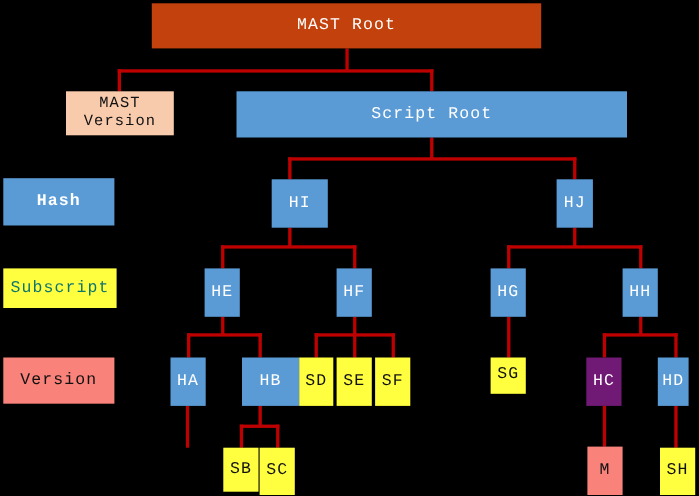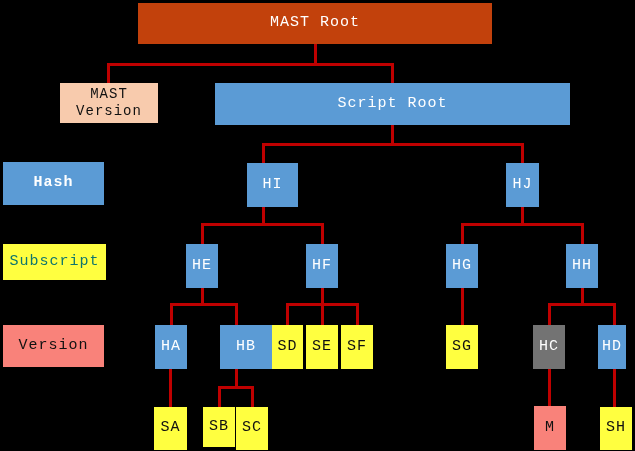--- a/index.html
+++ b/index.html
@@ -79,21 +79,20 @@
     <div class="node" style="left: 506px; top: 163px; width: 33px; height: 44px; font-size: 15px; background: rgb(91, 155, 213); color: rgb(255, 255, 255);">HJ</div>
     <div class="node" style="left: 186px; top: 244px; width: 32px; height: 44px; font-size: 15px; background: rgb(91, 155, 213); color: rgb(255, 255, 255);">HE</div>
     <div class="node" style="left: 306px; top: 244px; width: 32px; height: 44px; font-size: 15px; background: rgb(91, 155, 213); color: rgb(255, 255, 255);">HF</div>
     <div class="node" style="left: 446px; top: 244px; width: 32px; height: 44px; font-size: 15px; background: rgb(91, 155, 213); color: rgb(255, 255, 255);">HG</div>
     <div class="node" style="left: 566px; top: 244px; width: 32px; height: 44px; font-size: 15px; background: rgb(91, 155, 213); color: rgb(255, 255, 255);">HH</div>
     <div class="node" style="left: 155px; top: 325px; width: 32px; height: 44px; font-size: 15px; background: rgb(91, 155, 213); color: rgb(255, 255, 255);">HA</div>
     <div class="node" style="left: 220px; top: 325px; width: 52px; height: 44px; font-size: 15px; background: rgb(91, 155, 213); color: rgb(255, 255, 255);">HB</div>
     <div class="node" style="left: 272px; top: 325px; width: 31px; height: 44px; font-size: 15px; background: rgb(255, 255, 64); color: rgb(17, 17, 17);">SD</div>
     <div class="node" style="left: 306px; top: 325px; width: 32px; height: 44px; font-size: 15px; background: rgb(255, 255, 64); color: rgb(17, 17, 17);">SE</div>
     <div class="node" style="left: 341px; top: 325px; width: 32px; height: 44px; font-size: 15px; background: rgb(255, 255, 64); color: rgb(17, 17, 17);">SF</div>
-    <div class="node" style="left: 446px; top: 325px; width: 32px; height: 44px; font-size: 15px; background: rgb(255, 255, 64); color: rgb(17, 17, 17);">SG</div>
-    <div class="node" style="left: 533px; top: 325px; width: 32px; height: 44px; font-size: 15px; background: #737373; color: rgb(255, 255, 255);">HC</div>
+    <div class="node" style="left: 446px; top: 325px; width: 32px; height: 33px; font-size: 15px; background: rgb(255, 255, 64); color: rgb(17, 17, 17);">SG</div>
+    <div class="node" style="left: 533px; top: 325px; width: 32px; height: 44px; font-size: 15px; background: #701a75; color: rgb(255, 255, 255);">HC</div>
     <div class="node" style="left: 598px; top: 325px; width: 28px; height: 44px; font-size: 15px; background: rgb(91, 155, 213); color: rgb(255, 255, 255);">HD</div>
-    <div class="node" style="left: 154px; top: 407px; width: 33px; height: 43px; font-size: 15px; background: rgb(255, 255, 64); color: rgb(17, 17, 17);">SA</div>
     <div class="node" style="left: 203px; top: 407px; width: 32px; height: 40px; font-size: 15px; background: rgb(255, 255, 64); color: rgb(17, 17, 17);">SB</div>
     <div class="node" style="left: 236px; top: 407px; width: 32px; height: 43px; font-size: 15px; background: rgb(255, 255, 64); color: rgb(17, 17, 17);">SC</div>
     <div class="node" style="left: 534px; top: 406px; width: 32px; height: 44px; font-size: 15px; background: rgb(249, 130, 122); color: rgb(17, 17, 17);">M</div>
     <div class="node" style="left: 600px; top: 407px; width: 32px; height: 43px; font-size: 15px; background: rgb(255, 255, 64); color: rgb(17, 17, 17);">SH</div>
   </div>
 
 </body></html>

